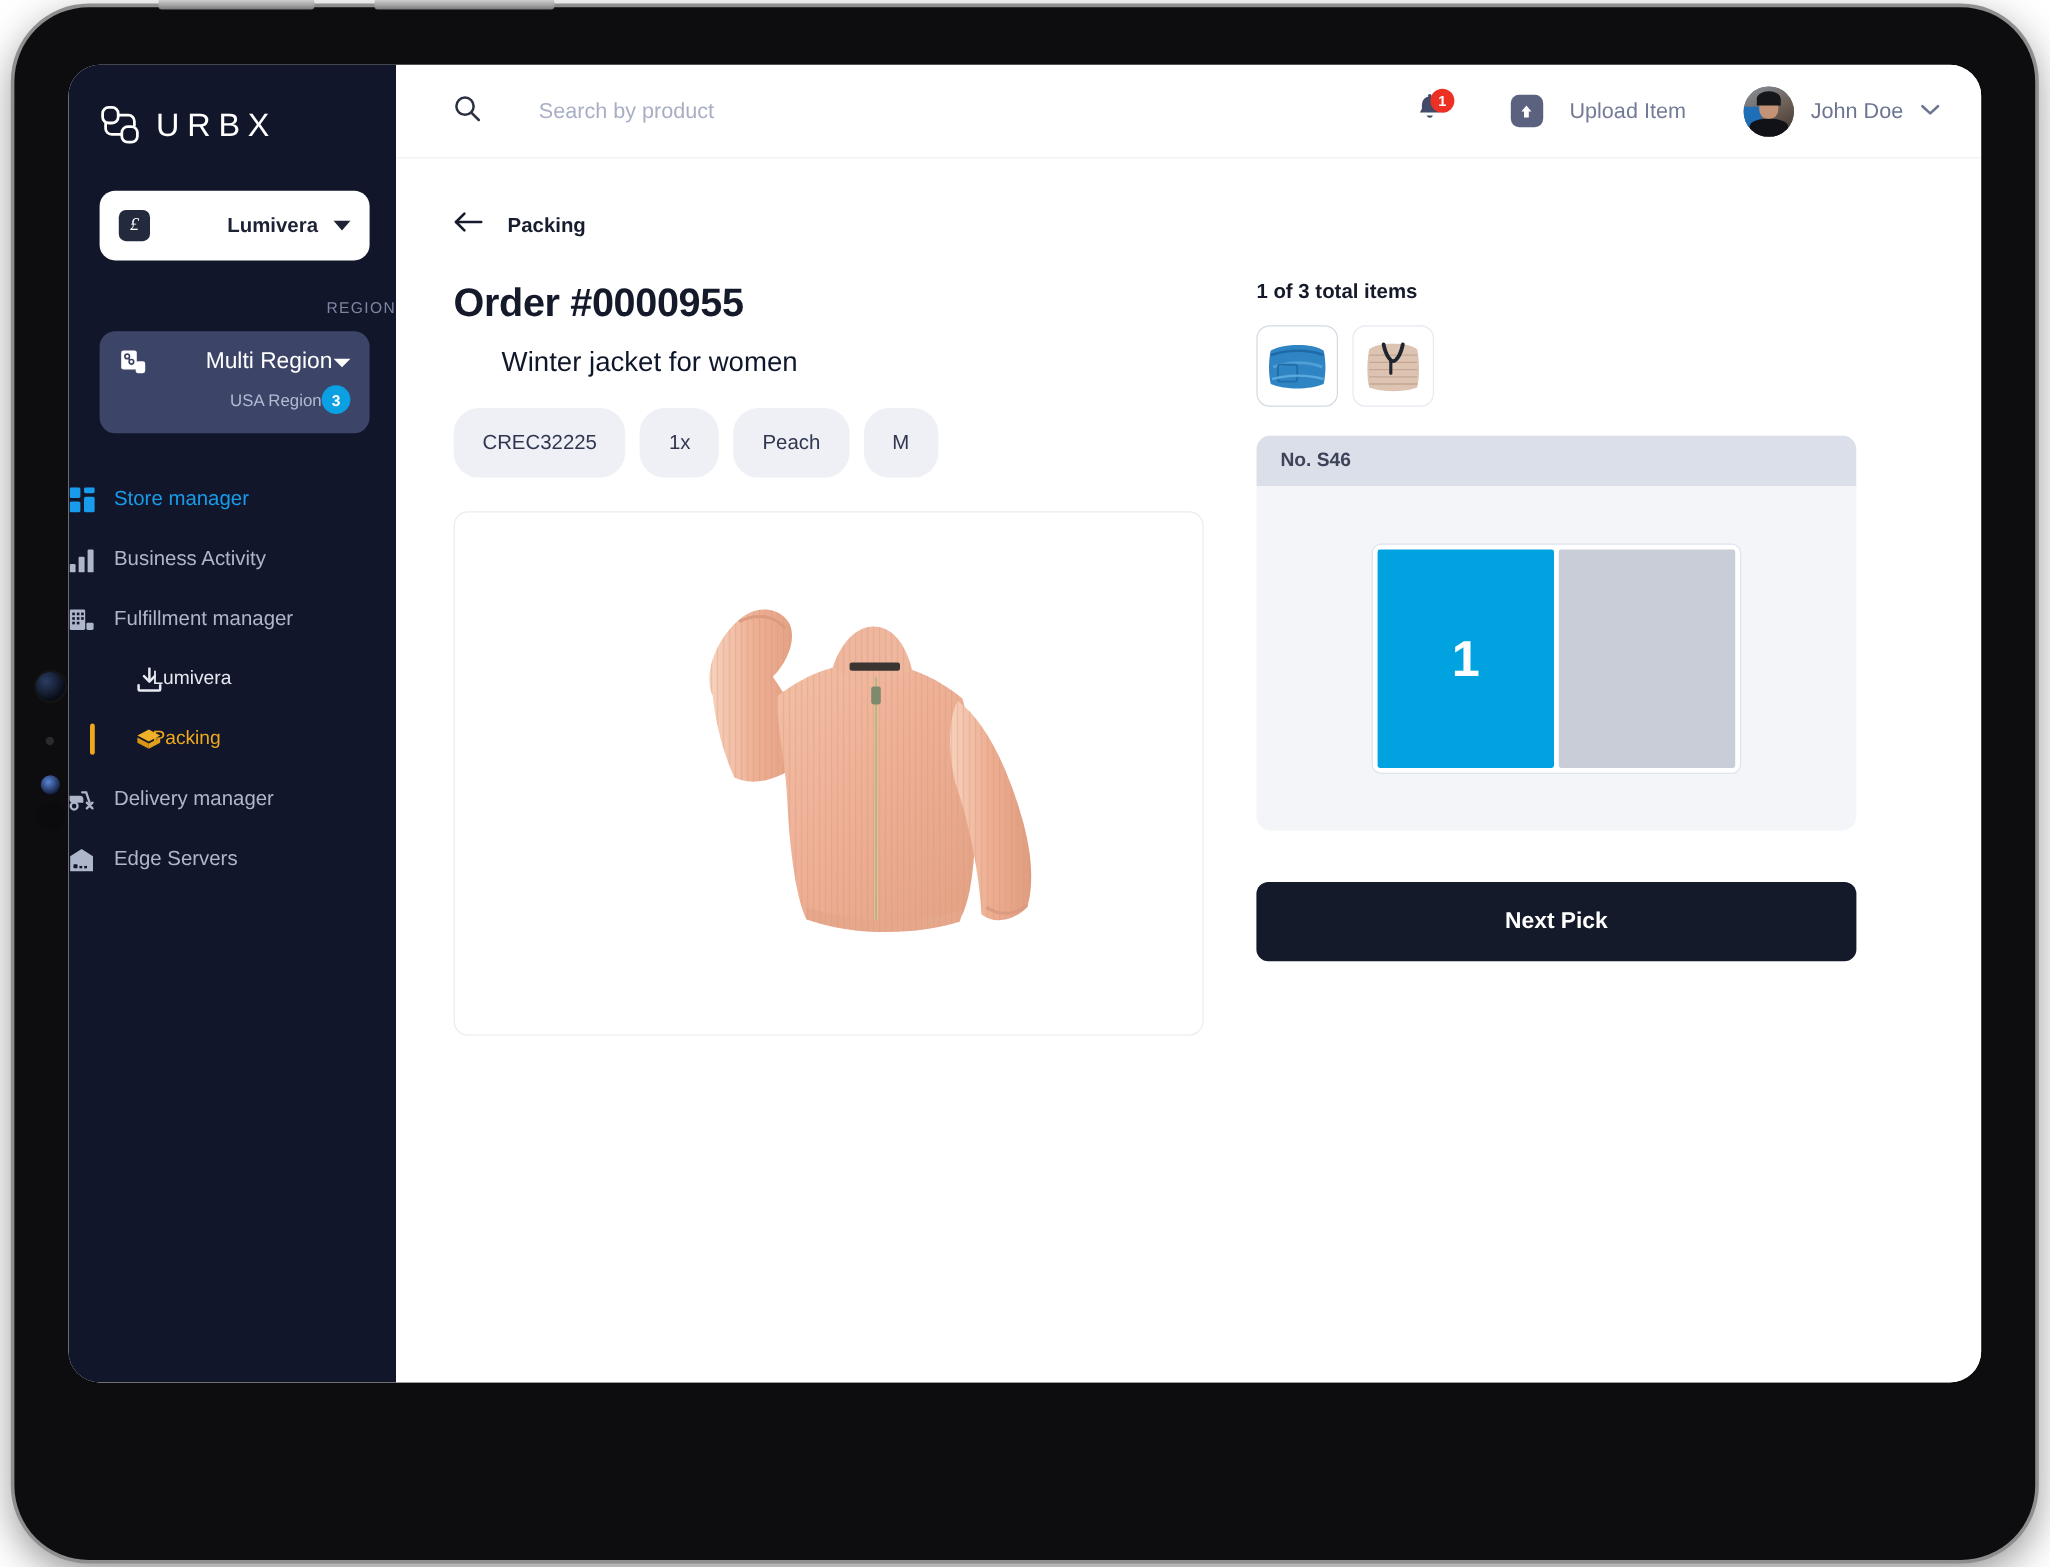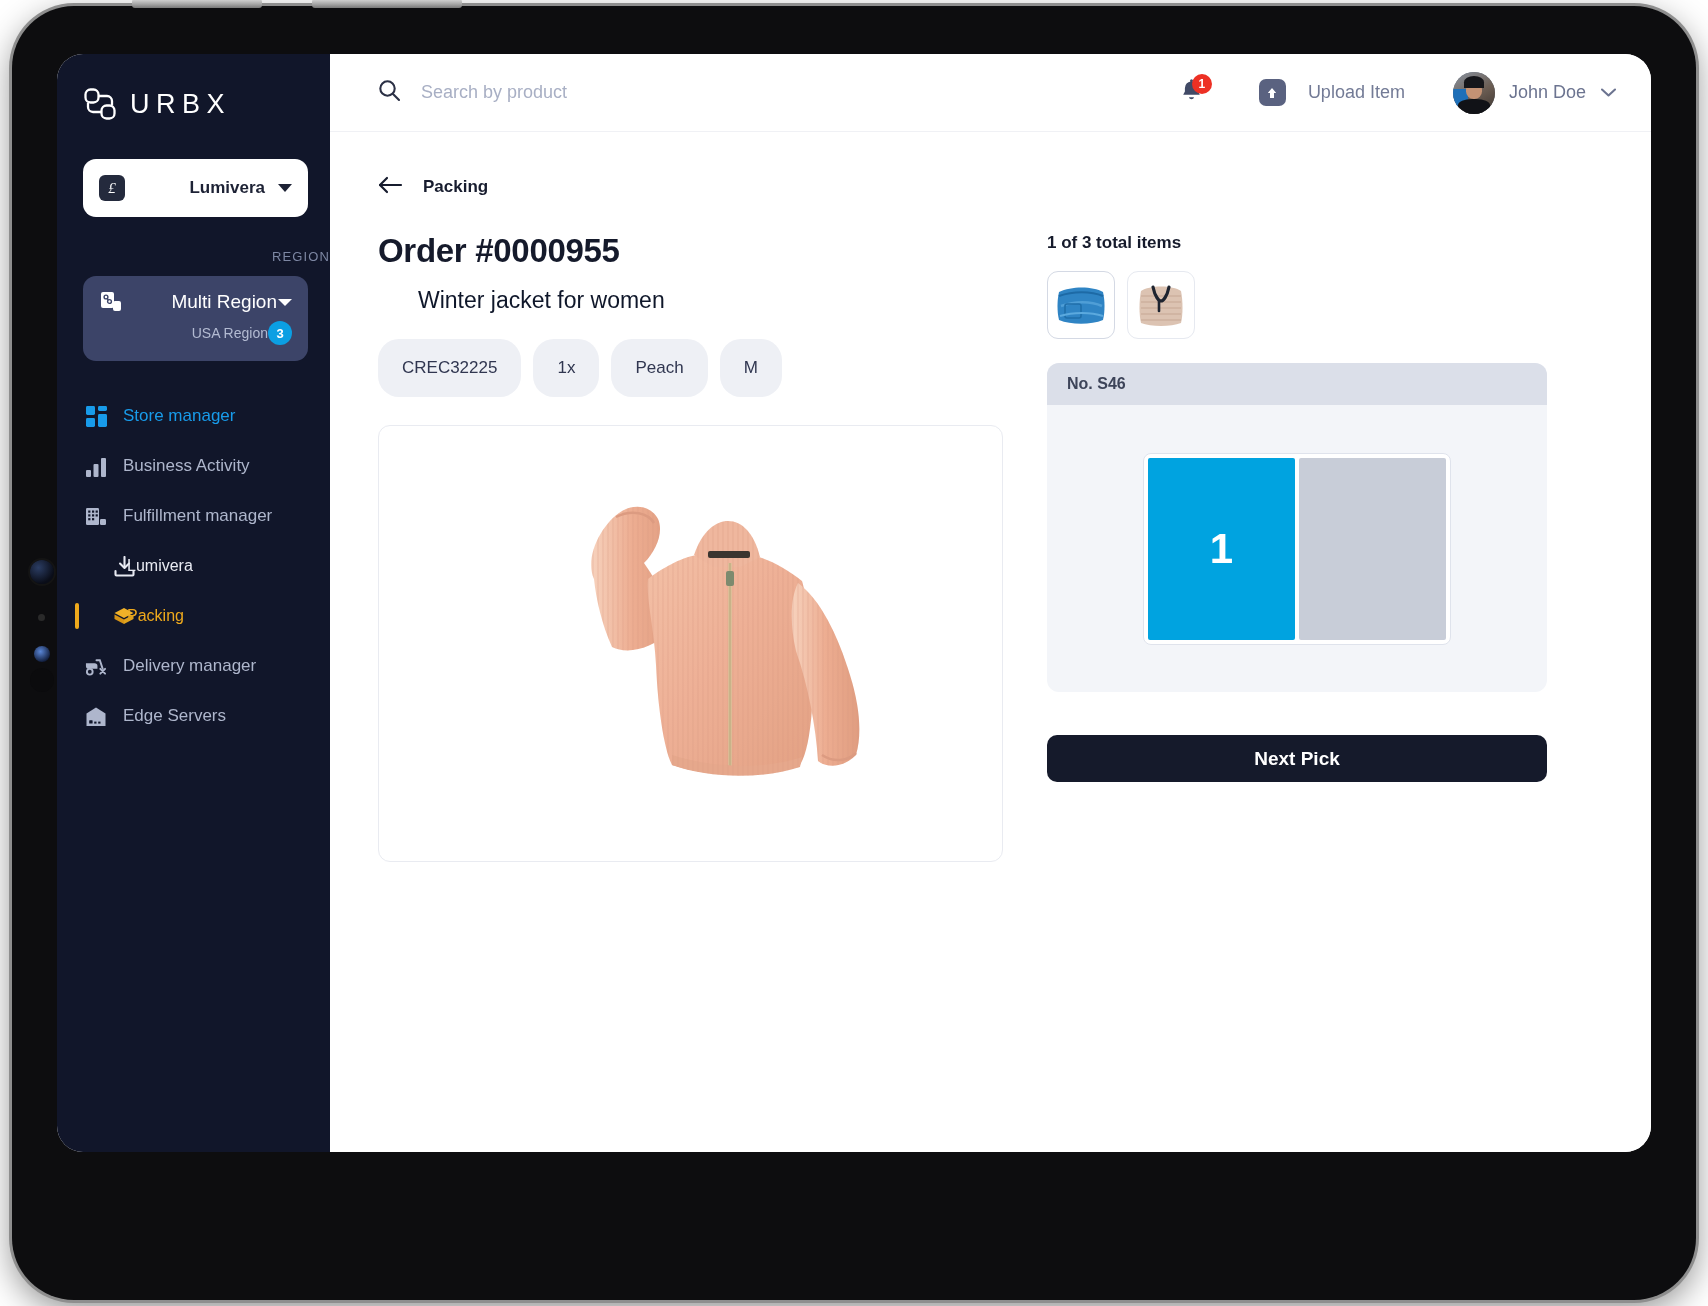--- a/index.html
+++ b/index.html
@@ -112,21 +112,20 @@
     width: 24px; height: 24px; border-radius: 50%;
     background: #0b9fe3; color: #fff; font-size: 13px; font-weight: 700;
     display: flex; align-items: center; justify-content: center;
   }
 
   #nav { margin-top: 30px; }
   .nav-item {
     position: relative;
     display: flex; align-items: center; gap: 16px;
     height: 50px;
-    padding-left: 28px;
     cursor: pointer;
   }
   .nav-item .nav-ic { width: 22px; height: 22px; flex: none; display: flex; align-items: center; justify-content: center; }
   .nav-item .nav-label { font-size: 17px; color: #aeb6cc; }
   .nav-item.active-blue .nav-label { color: #189bea; }
   .nav-item.sub { padding-left: 70px; }
   .nav-item.sub .nav-label { color: #e8eaf2; font-size: 16px; font-weight: 500; }
   .nav-item.active-gold .nav-label { color: #efa91c; font-weight: 500; }
   .nav-item .active-bar {
     position: absolute; left: 18px; top: 12px;
@@ -139,21 +138,21 @@
   #topbar {
     height: 78px; flex: none;
     display: flex; align-items: center;
     padding: 0 34px 0 48px;
     border-bottom: 1px solid #f0f1f5;
   }
   #search-wrap { display: flex; align-items: center; gap: 20px; flex: 1; }
   #search-input {
     border: none; outline: none; background: transparent;
     font-family: "Liberation Sans", sans-serif;
-    font-size: 18px; color: #2b3045; width: 420px;
+    font-size: 18px; color: #2b3045; width: 420px; margin-left: 28px;
   }
   #search-input::placeholder { color: #a8afc4; }
 
   #topbar-right { display: flex; align-items: center; gap: 0; }
   #notification-button { position: relative; width: 34px; height: 34px; display:flex; align-items:center; justify-content:center; cursor: pointer; }
   #notification-badge {
     position: absolute; top: -2px; right: -3px;
     min-width: 20px; height: 20px; padding: 0 4px;
     border-radius: 10px; background: #ed3024; color: #fff;
     font-size: 12px; font-weight: 700;
@@ -239,21 +238,21 @@
   #bin-cell-1 {
     flex: 1; background: #00a3e0; border-radius: 2px;
     display: flex; align-items: center; justify-content: center;
     color: #fff; font-size: 42px; font-weight: 700;
     cursor: pointer;
   }
   #bin-cell-2 { flex: 1; background: #c8cdd8; border-radius: 2px; cursor: pointer; }
 
   #next-pick-button {
     margin-top: 43px;
-    width: 500px; height: 47px;
+    width: 500px; height: 66px;
     background: #151a2b; color: #ffffff;
     border: none; border-radius: 10px;
     font-family: "Liberation Sans", sans-serif;
     font-size: 19px; font-weight: 700;
     cursor: pointer;
   }
 </style>
 </head>
 <body>
 

